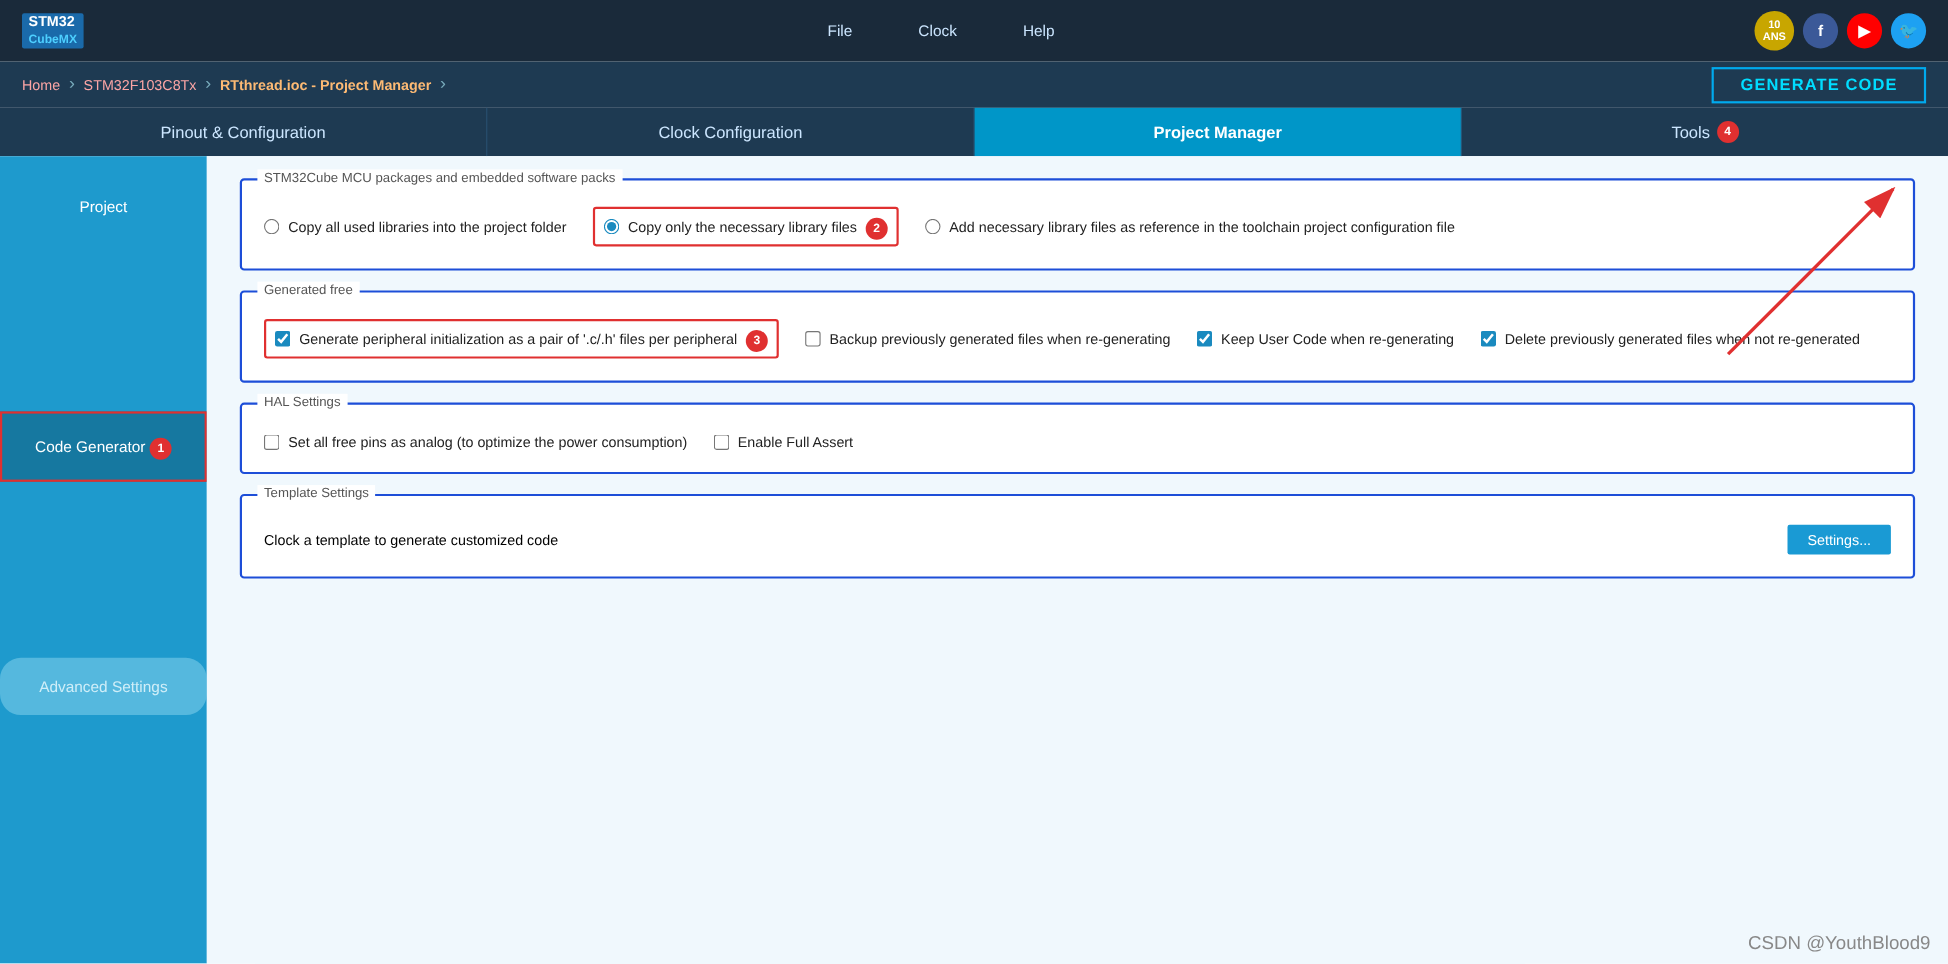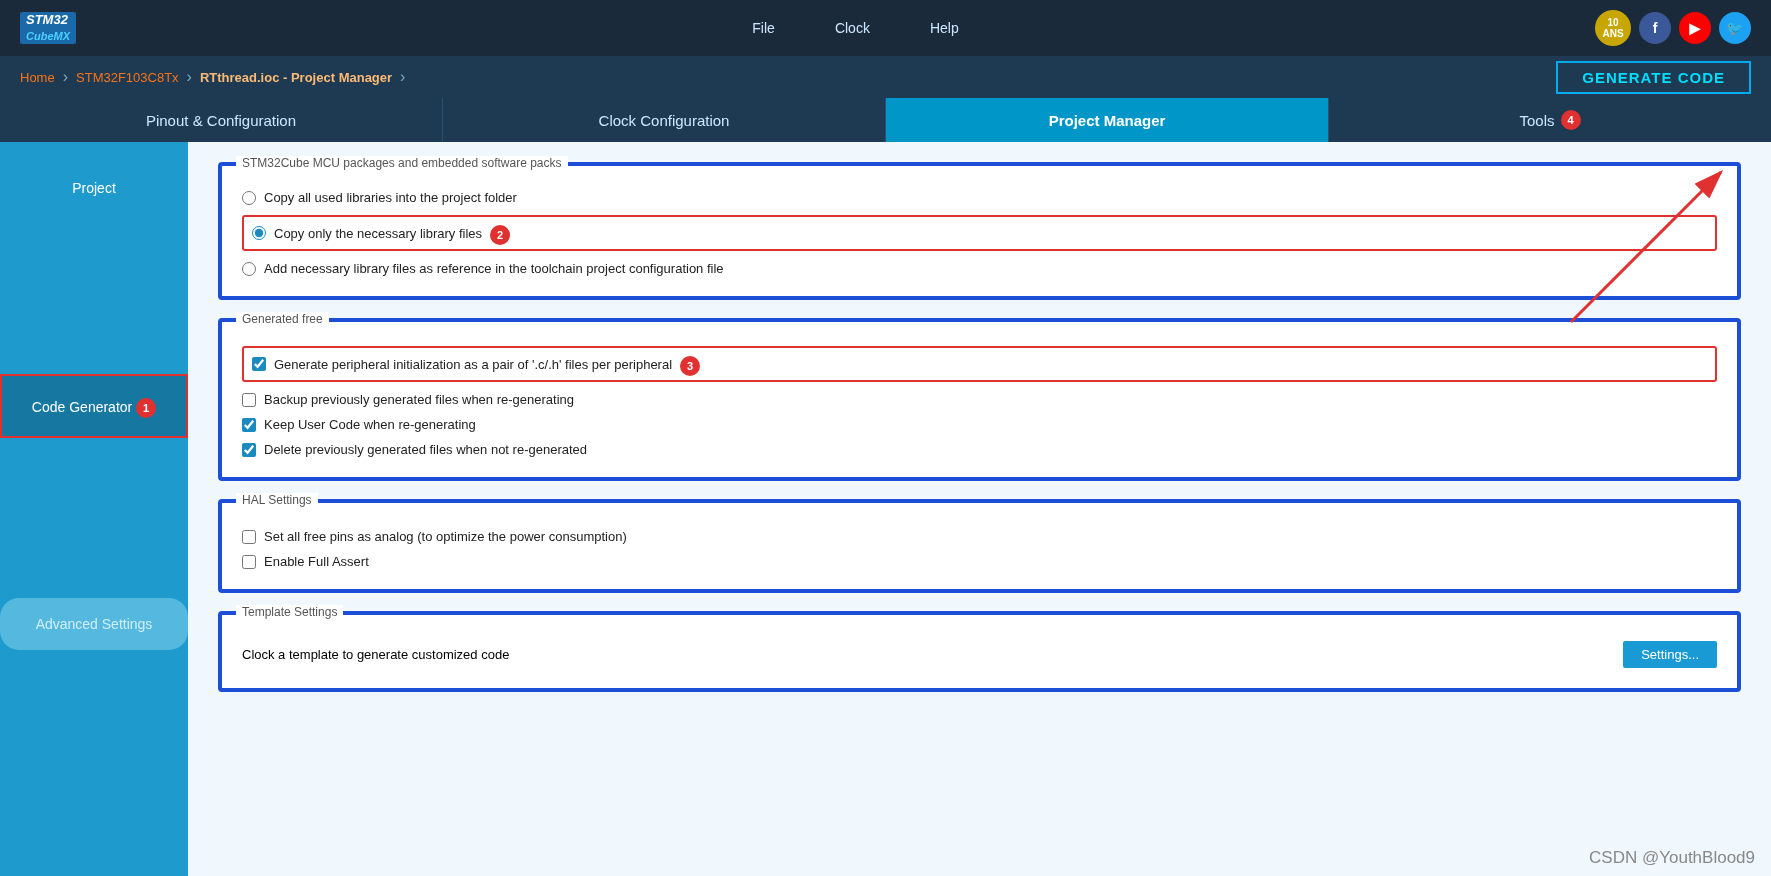--- a/index.html
+++ b/index.html
@@ -19,21 +19,20 @@
       margin-right: 40px;
     }
     .logo-box {
       background: #1a6aaa;
       color: #fff;
       font-size: 11px;
       font-weight: bold;
       padding: 0 6px;
       line-height: 1.3;
       border-radius: 2px;
-      font-style: italic;
     }
     .logo-box .stm { color: #fff; font-size: 13px; }
     .logo-box .cube { color: #4dcfff; }
     .menu-items {
       display: flex;
       gap: 60px;
       flex: 1;
       justify-content: center;
     }
     .menu-item {
@@ -78,21 +77,21 @@
     
     .breadcrumb-bar {
       background: #1e3a52;
       display: flex;
       align-items: center;
       padding: 0 20px;
       height: 42px;
       gap: 0;
     }
     .breadcrumb-item {
-      color: #f97316;
+      color: #fca5a5;
       font-size: 13px;
       display: flex;
       align-items: center;
       cursor: pointer;
     }
     .breadcrumb-item.active {
       color: #fdba74;
       font-weight: bold;
     }
     .breadcrumb-sep {
@@ -175,42 +174,42 @@
     .content-area {
       flex: 1;
       padding: 20px 30px;
       background: #f0f8fd;
       position: relative;
       overflow-y: auto;
     }
 
     
     .section-box {
-      border: 4px solid #1d4ed8;
+      border: 2px solid #1d4ed8;
       border-radius: 4px;
       background: #fff;
       margin-bottom: 18px;
       padding: 16px 20px 20px 20px;
       position: relative;
     }
     .section-title {
       position: absolute;
       top: -10px;
       left: 14px;
       background: #fff;
       padding: 0 6px;
       font-size: 12px;
       color: #555;
     }
 
     
     .radio-group, .checkbox-group {
       display: flex;
-      flex-direction: column;
-      gap: 10px;
+      flex-direction: row;
+      gap: 24px;
       margin-top: 10px;
     }
     .radio-row, .checkbox-row {
       display: flex;
       align-items: center;
       gap: 8px;
       font-size: 13px;
       color: #222;
     }
     input[type=radio], input[type=checkbox] {

